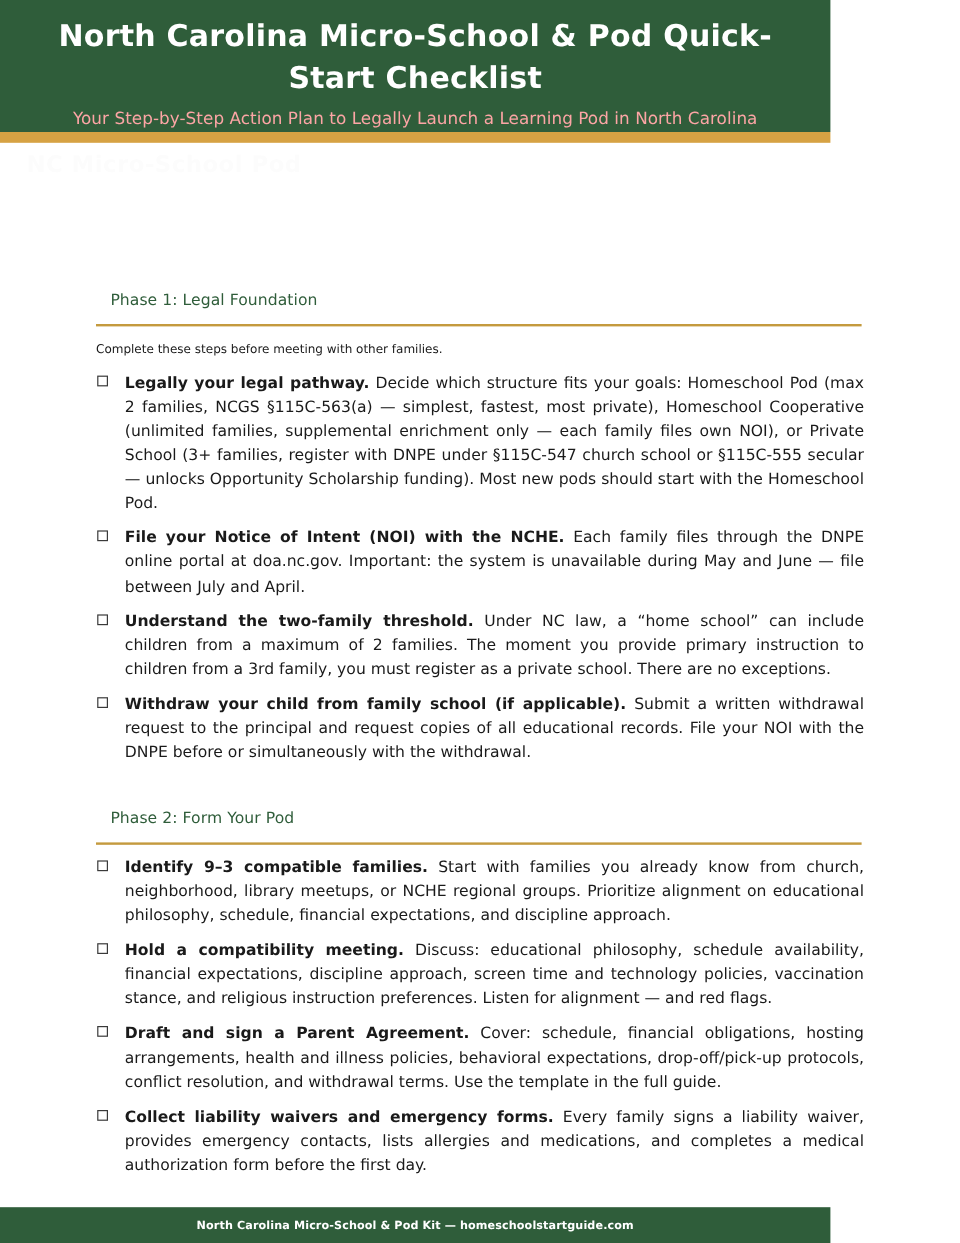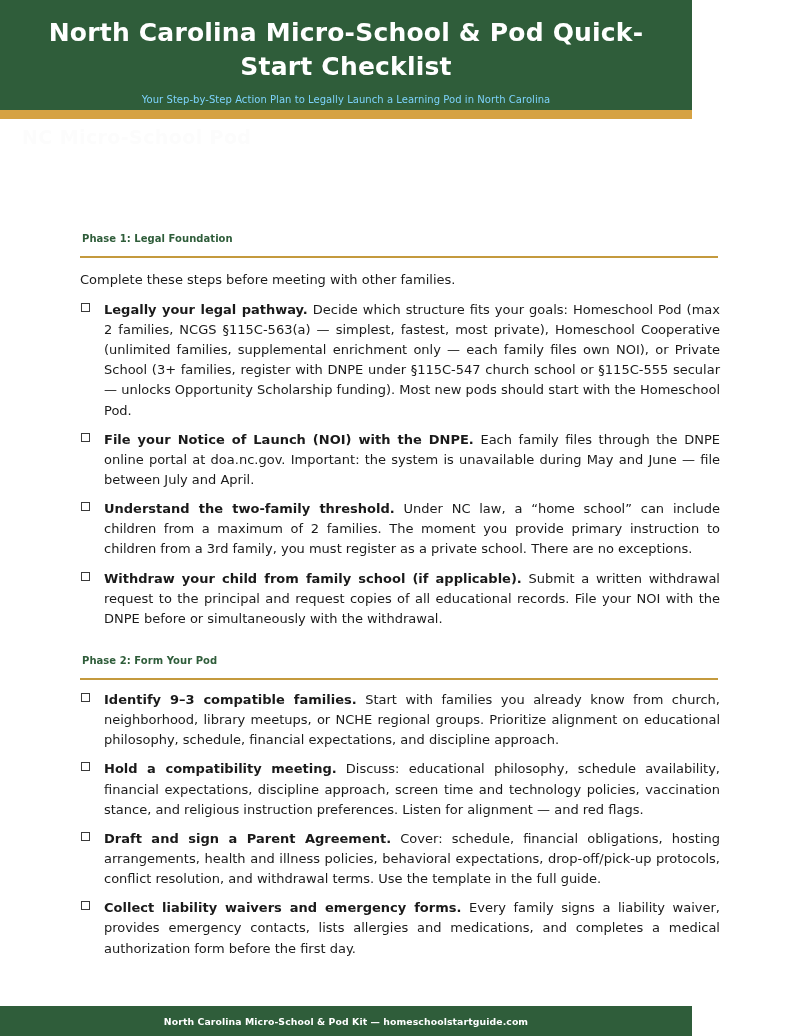--- a/index.html
+++ b/index.html
@@ -37,22 +37,22 @@
   .doc-title {
     color: #ffffff;
     font-size: 25px;
     font-weight: bold;
     line-height: 1.38;
     letter-spacing: 0.2px;
     margin: 0;
     padding: 0 40px;
   }
   .doc-subtitle {
-    color: #7dd3fc;
-    font-size: 10px;
+    color: #fca5a5;
+    font-size: 14px;
     margin: 0;
     padding-top: 9px;
     letter-spacing: 0.05px;
   }
   .header-rule {
     background: #d6a243;
     height: 9px;
     width: 100%;
   }
 
@@ -74,33 +74,33 @@
     flex: 1 1 auto;
     padding: 0 80px;
     box-sizing: border-box;
     position: relative;
   }
   .phase {
     position: relative;
   }
   .phase-title {
     color: #2f5d3a;
-    font-size: 10px;
-    font-weight: bold;
-    margin: 2px;
+    font-size: 13px;
+    font-weight: normal;
+    margin: 12px;
     letter-spacing: 0.05px;
   }
   .phase-rule {
     border: 0;
     border-top: 2px solid #c49a3e;
     margin: 12px 0 0 0;
     width: 638px;
   }
   .phase-intro {
-    font-size: 13px;
+    font-size: 10px;
     margin: 13px 0 0 0;
     line-height: 1.45;
   }
   .checklist {
     list-style: none;
     margin: 10px 0 0 0;
     padding: 0;
   }
   .check-item {
     position: relative;
@@ -168,21 +168,21 @@
       <hr class="phase-rule">
       <p class="phase-intro">Complete these steps before meeting with other families.</p>
       <ul class="checklist">
         <li class="check-item">
           <span class="checkbox"></span>
           <span class="item-lead">Legally your legal pathway.</span>
           <span class="item-body">Decide which structure fits your goals: Homeschool Pod (max 2 families, NCGS §115C-563(a) — simplest, fastest, most private), Homeschool Cooperative (unlimited families, supplemental enrichment only — each family files own NOI), or Private School (3+ families, register with DNPE under §115C-547 church school or §115C-555 secular — unlocks Opportunity Scholarship funding). Most new pods should start with the Homeschool Pod.</span>
         </li>
         <li class="check-item">
           <span class="checkbox"></span>
-          <span class="item-lead">File your Notice of Launch (NOI) with the DNPE.</span>
+          <span class="item-lead">File your Notice of Intent (NOI) with the NCHE.</span>
           <span class="item-body">Each family files through the DNPE online portal at doa.nc.gov. Important: the system is unavailable during May and June — file between July and April.</span>
         </li>
         <li class="check-item">
           <span class="checkbox"></span>
           <span class="item-lead">Understand the two-family threshold.</span>
           <span class="item-body">Under NC law, a “home school” can include children from a maximum of 2 families. The moment you provide primary instruction to children from a 3rd family, you must register as a private school. There are no exceptions.</span>
         </li>
         <li class="check-item">
           <span class="checkbox"></span>
           <span class="item-lead">Withdraw your child from family school (if applicable).</span>

